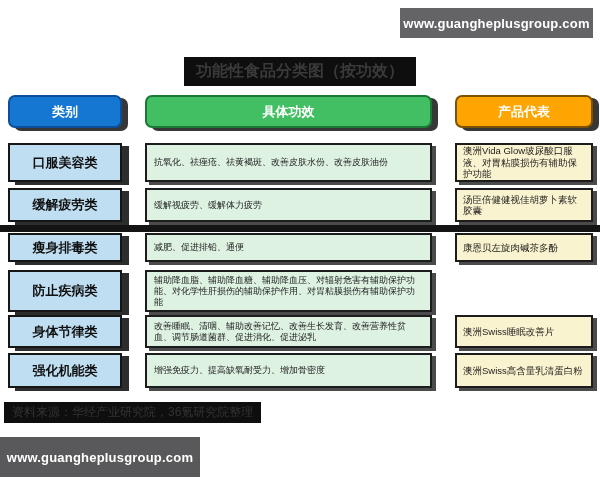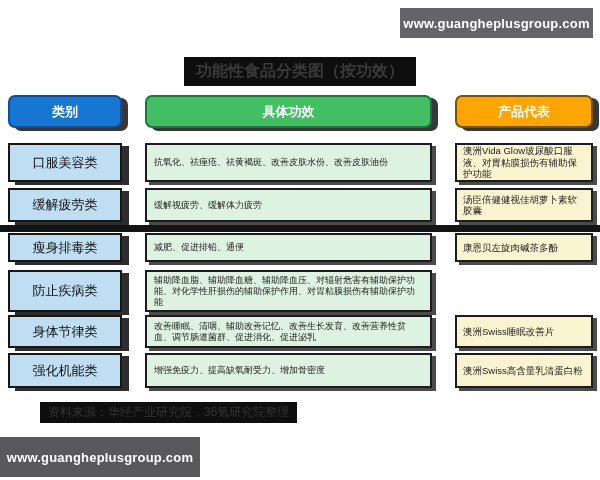--- a/index.html
+++ b/index.html
@@ -19,21 +19,21 @@
   }
   .banner-top{left:400px;top:8px;width:193px;height:30px;}
   .banner-bottom{left:0px;top:437px;width:200px;height:40px;background:#59595b;}
 
   
   .dark-chip{
     position:absolute;background:#0e0e0e;color:#3a3a3a;
     white-space:nowrap;font-weight:bold;
   }
   .title-chip{top:57px;left:50%;transform:translateX(-50%);font-size:16px;padding:4px 12px;}
-  .source-chip{top:402px;left:4px;font-size:12px;font-weight:normal;padding:2px 8px;color:#343434;margin-left:36px;}
+  .source-chip{top:402px;left:4px;font-size:12px;font-weight:normal;padding:2px 8px;color:#343434;}
 
   
   .c1{left:8px;width:114px;}
   .c2{left:145px;width:287px;}
   .c3{left:455px;width:138px;}
 
   .cell{
     position:absolute;box-sizing:border-box;z-index:2;
     display:flex;align-items:center;
   }
@@ -45,21 +45,21 @@
     border-radius:7px;border:2px solid #123;
     box-shadow:6px 3px 0 rgba(20,20,20,.85);
   }
   .hdr-cat{background:#1677d2;border-color:#0b4f9c;}
   .hdr-eff{background:#42bf63;border-color:#1a7a35;}
   .hdr-prod{background:#ffa502;border-color:#7c5200;}
 
   
   .cat-cell{
     background:#bfdef2;border:2px solid #161616;
-    justify-content:center;font-weight:normal;font-size:13px;color:#101010;
+    justify-content:center;font-weight:bold;font-size:13px;color:#101010;
     box-shadow:7px 3px 0 rgba(22,22,22,.9);
   }
   .eff-cell{
     background:#ddf2e1;border:2px solid #1c1c1c;
     font-size:9px;line-height:11px;color:#1d1d1d;
     padding:2px 7px;box-shadow:4px 3px 0 rgba(30,30,30,.8);
   }
   .prod-cell{
     background:#faf3cf;border:2px solid #1c1c1c;
     font-size:9.5px;line-height:11.5px;color:#1d1d1d;

